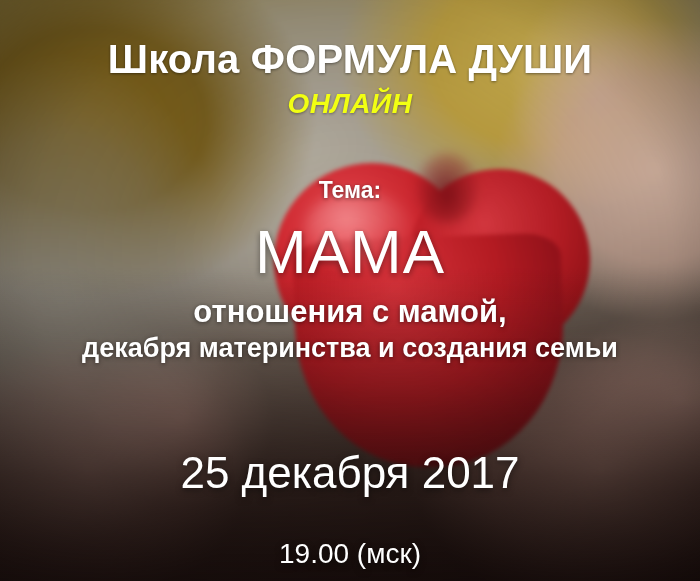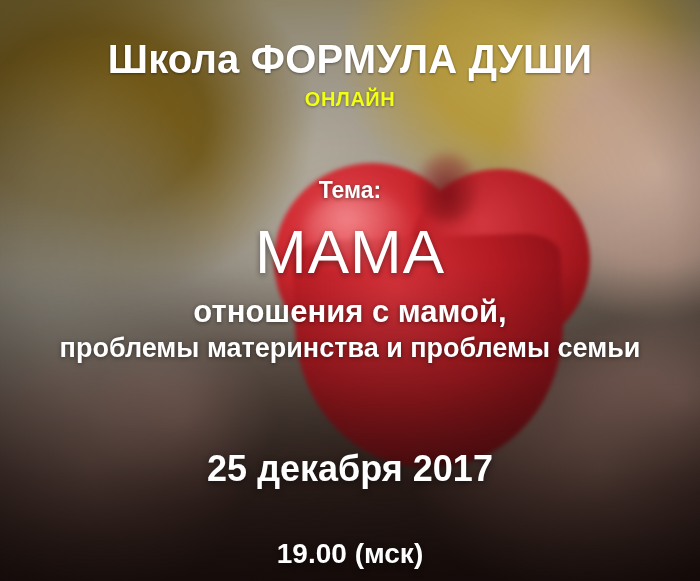--- a/index.html
+++ b/index.html
@@ -136,25 +136,26 @@
 
   #school-title {
     top: 37px;
     font-size: 40px;
     font-weight: bold;
     letter-spacing: 0.2px;
     text-shadow: 0 1px 3px rgba(0,0,0,0.45);
   }
   #online-label {
     top: 88px;
-    font-size: 20px;
+    font-size: 28px;
     font-weight: bold;
     color: #f2ff12;
     letter-spacing: 0.5px;
     text-shadow: 0 1px 3px rgba(0,0,0,0.40);
+    font-style: italic;
   }
   #topic-label {
     top: 177px;
     font-size: 23px;
     font-weight: bold;
     text-shadow: 0 1px 4px rgba(0,0,0,0.50);
   }
   #topic-main {
     top: 216px;
     font-size: 62px;
@@ -177,28 +178,28 @@
   #method-label {
     top: 376px;
     font-size: 20px;
     font-weight: bold;
     color: #ffd400;
     letter-spacing: 0.3px;
     text-shadow: 0 1px 3px rgba(0,0,0,0.55);
   }
   #event-date {
     top: 448px;
-    font-size: 36px;
-    font-weight: bold;
+    font-size: 44px;
+    font-weight: normal;
     text-shadow: 0 2px 6px rgba(0,0,0,0.55);
   }
   #event-time {
     top: 538px;
     font-size: 28px;
-    font-weight: bold;
+    font-weight: normal;
     text-shadow: 0 2px 6px rgba(0,0,0,0.60);
   }
 </style>
 </head>
 <body>
 
 <div id="poster">
 
   <div class="bg-layer" id="bg-base"></div>
   <div class="bg-layer" id="bg-left-blur"></div>
@@ -222,21 +223,21 @@
     <div class="txt" id="school-title">Школа ФОРМУЛА ДУШИ</div>
 
     <div class="txt" id="online-label">ОНЛАЙН</div>
 
     <div class="txt" id="topic-label">Тема:</div>
 
     <div class="txt" id="topic-main">МАМА</div>
 
     <div class="txt" id="subject-line-1">отношения с мамой,</div>
 
-    <div class="txt" id="subject-line-2">проблемы материнства и проблемы семьи</div>
+    <div class="txt" id="subject-line-2">декабря материнства и создания семьи</div>
 
 
     <div class="txt" id="event-date">25 декабря 2017</div>
 
     <div class="txt" id="event-time">19.00 (мск)</div>
 
   </div>
 </div>
 
 </body></html>

